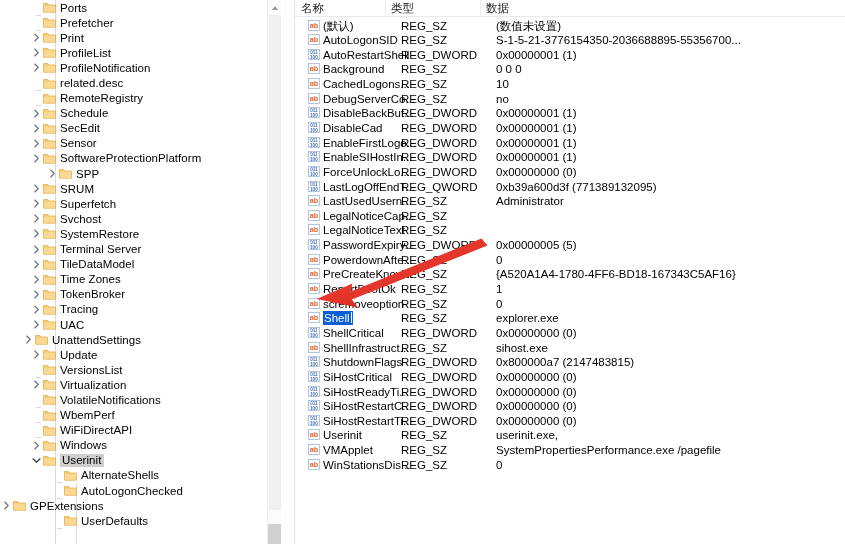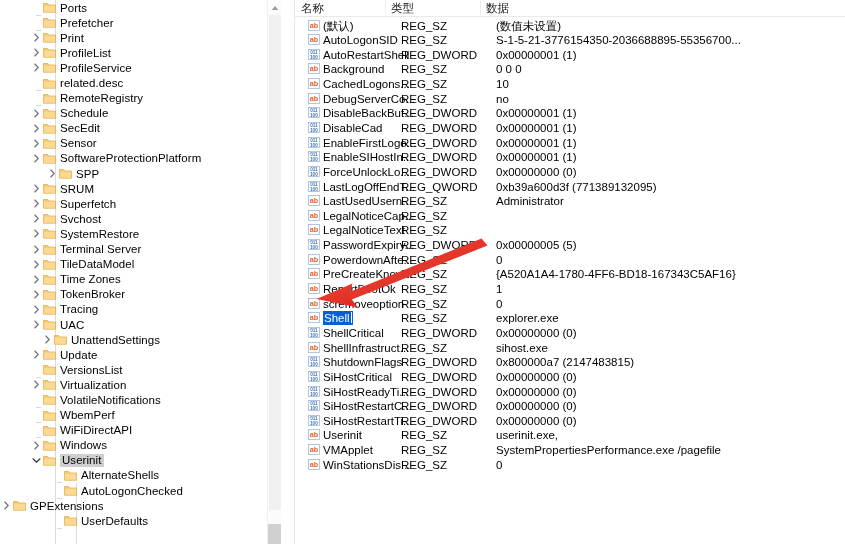--- a/index.html
+++ b/index.html
@@ -284,21 +284,21 @@
             <svg width="7" height="9" viewBox="0 0 7 9">
               <path d="M1.8 1 L5.2 4.5 L1.8 8" fill="none" stroke="#6e6e6e" stroke-width="1.1" stroke-linecap="round" stroke-linejoin="round"></path>
             </svg>
           </span>
           <span class="folder">
             <svg width="13" height="11" viewBox="0 0 13 11">
               <path d="M0.5 1.5 L4.6 1.5 L5.9 3.0 L12.5 3.0 L12.5 10.2 L0.5 10.2 Z" fill="#f7c873" stroke="#e0a83e" stroke-width="0.7"></path>
               <path d="M0.9 3.6 L12.1 3.6 L12.1 9.8 L0.9 9.8 Z" fill="#fbd894"></path>
             </svg>
           </span>
-          <span class="tree-label">ProfileService</span>
+          <span class="tree-label">ProfileNotification</span>
         </div>
         <div class="tree-row" style="padding-left: 30px;">
           <span class="guide"></span>
           <span class="folder">
             <svg width="13" height="11" viewBox="0 0 13 11">
               <path d="M0.5 1.5 L4.6 1.5 L5.9 3.0 L12.5 3.0 L12.5 10.2 L0.5 10.2 Z" fill="#f7c873" stroke="#e0a83e" stroke-width="0.7"></path>
               <path d="M0.9 3.6 L12.1 3.6 L12.1 9.8 L0.9 9.8 Z" fill="#fbd894"></path>
             </svg>
           </span>
           <span class="tree-label">related.desc</span>
@@ -516,21 +516,21 @@
             </svg>
           </span>
           <span class="folder">
             <svg width="13" height="11" viewBox="0 0 13 11">
               <path d="M0.5 1.5 L4.6 1.5 L5.9 3.0 L12.5 3.0 L12.5 10.2 L0.5 10.2 Z" fill="#f7c873" stroke="#e0a83e" stroke-width="0.7"></path>
               <path d="M0.9 3.6 L12.1 3.6 L12.1 9.8 L0.9 9.8 Z" fill="#fbd894"></path>
             </svg>
           </span>
           <span class="tree-label">UAC</span>
         </div>
-        <div class="tree-row" style="padding-left: 41px;">
+        <div class="tree-row" style="padding-left: 22px;">
           <span class="twisty">
             <svg width="7" height="9" viewBox="0 0 7 9">
               <path d="M1.8 1 L5.2 4.5 L1.8 8" fill="none" stroke="#6e6e6e" stroke-width="1.1" stroke-linecap="round" stroke-linejoin="round"></path>
             </svg>
           </span>
           <span class="folder">
             <svg width="13" height="11" viewBox="0 0 13 11">
               <path d="M0.5 1.5 L4.6 1.5 L5.9 3.0 L12.5 3.0 L12.5 10.2 L0.5 10.2 Z" fill="#f7c873" stroke="#e0a83e" stroke-width="0.7"></path>
               <path d="M0.9 3.6 L12.1 3.6 L12.1 9.8 L0.9 9.8 Z" fill="#fbd894"></path>
             </svg>

